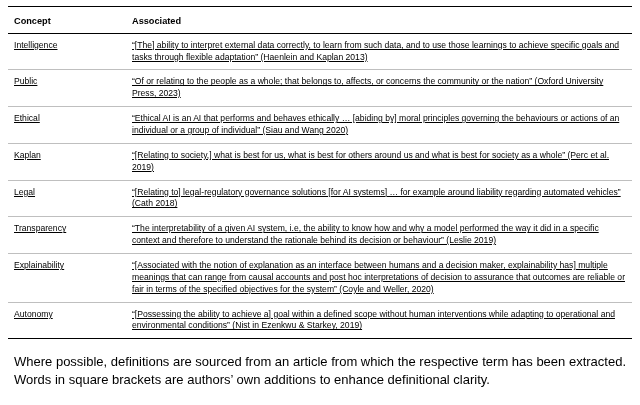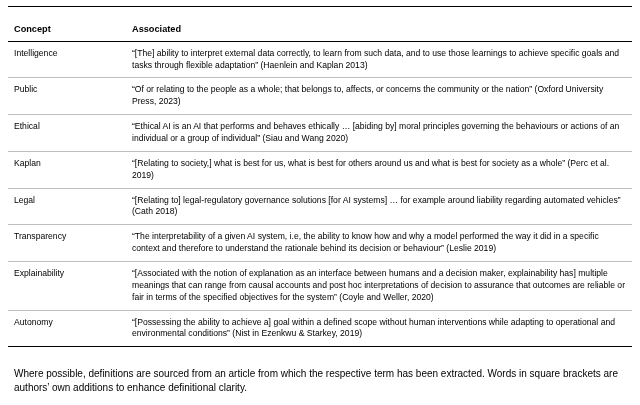--- a/index.html
+++ b/index.html
@@ -28,45 +28,46 @@
   table.defs td {
     vertical-align: top;
     text-align: left;
     padding: 6px 6px 6px 6px;
     font-size: 8.6px;
     line-height: 1.38;
   }
   table.defs thead th {
     font-weight: bold;
     font-size: 9.2px;
-    padding-top: 16px;
+    padding-top: 8px;
     padding-bottom: 5px;
   }
   thead tr {
     border-top: 1.1px solid #000;
     border-bottom: 1.1px solid #000;
   }
   tbody tr {
     border-bottom: 0.7px solid #bfbfbf;
+    text-decoration: underline;
   }
   tbody tr:last-child {
     border-bottom: 1.1px solid #000;
     margin-top: 24px;
   }
   col.c-concept { width: 118px; }
   col.c-desc { width: 506px; }
   .concept-cell {
     white-space: nowrap;
   }
   .note {
     width: 624px;
     box-sizing: border-box;
-    margin: 14px 8px;
+    margin: 8px 8px;
     padding: 6px 6px 0 6px;
-    font-size: 10px;
+    font-size: 13px;
     line-height: 1.4;
   }
   .note-text {
     display: block;
   }
 </style>
 </head>
 <body>
 
 <div class="table-wrap">

